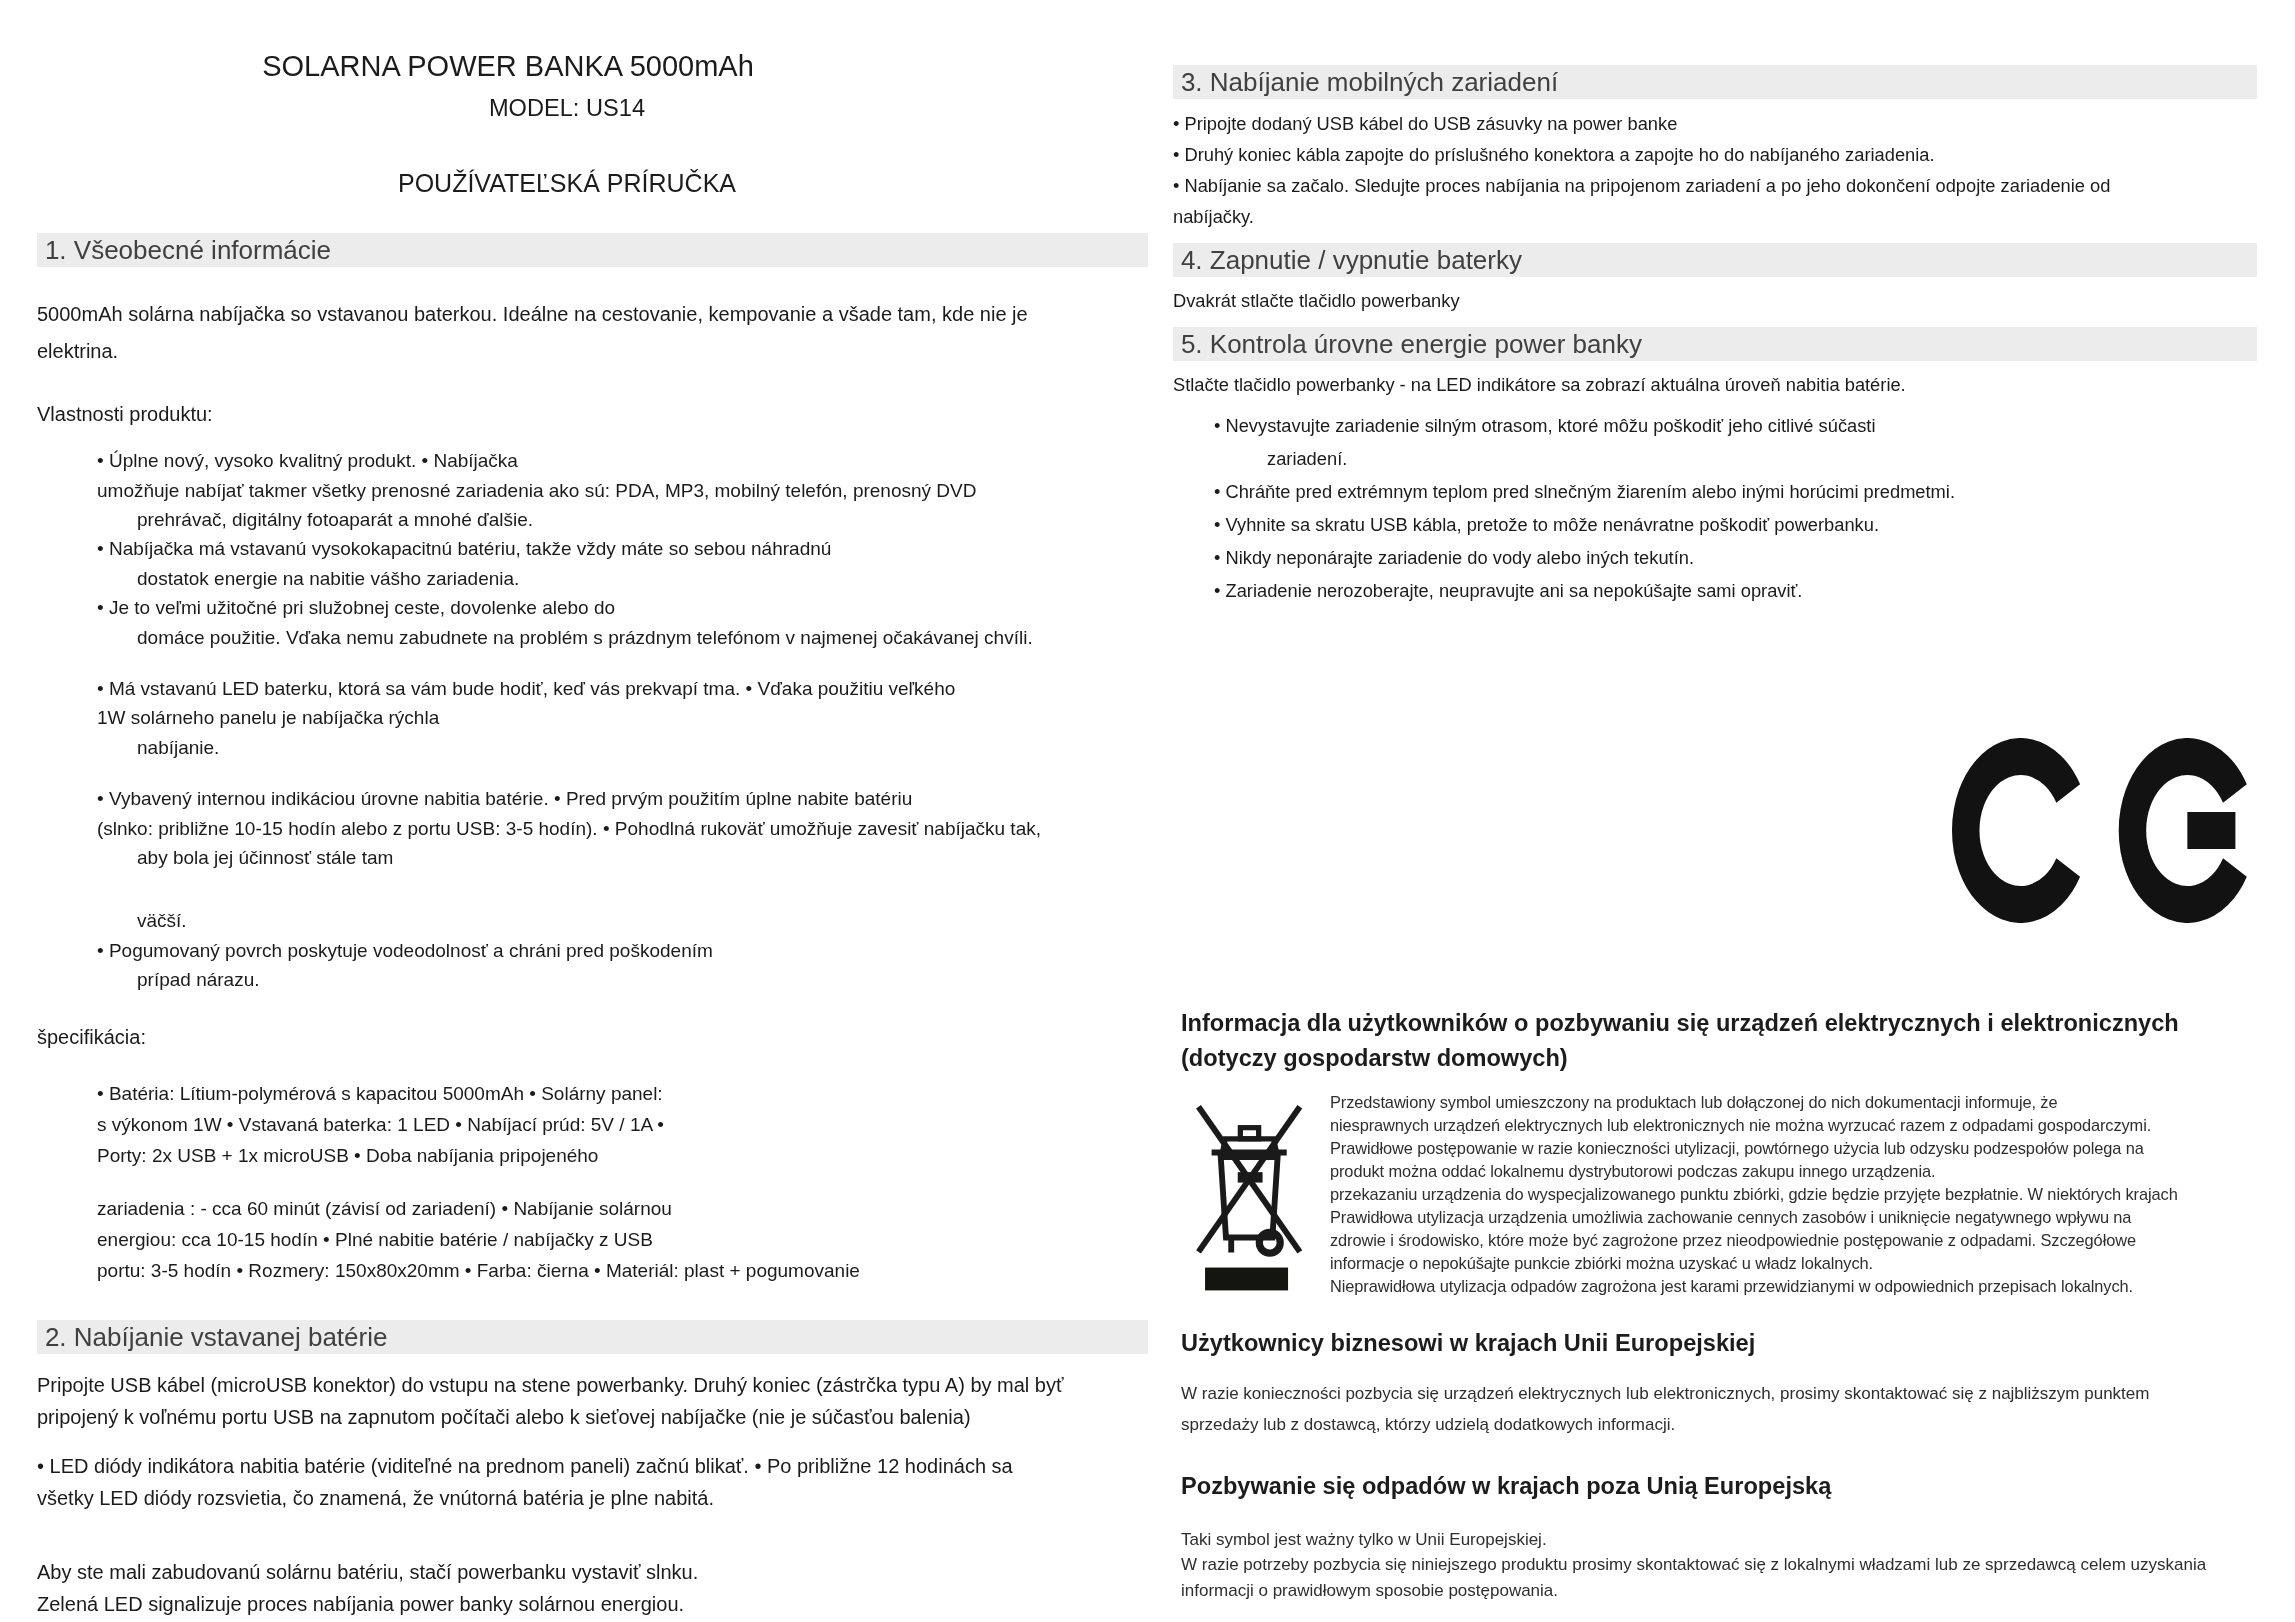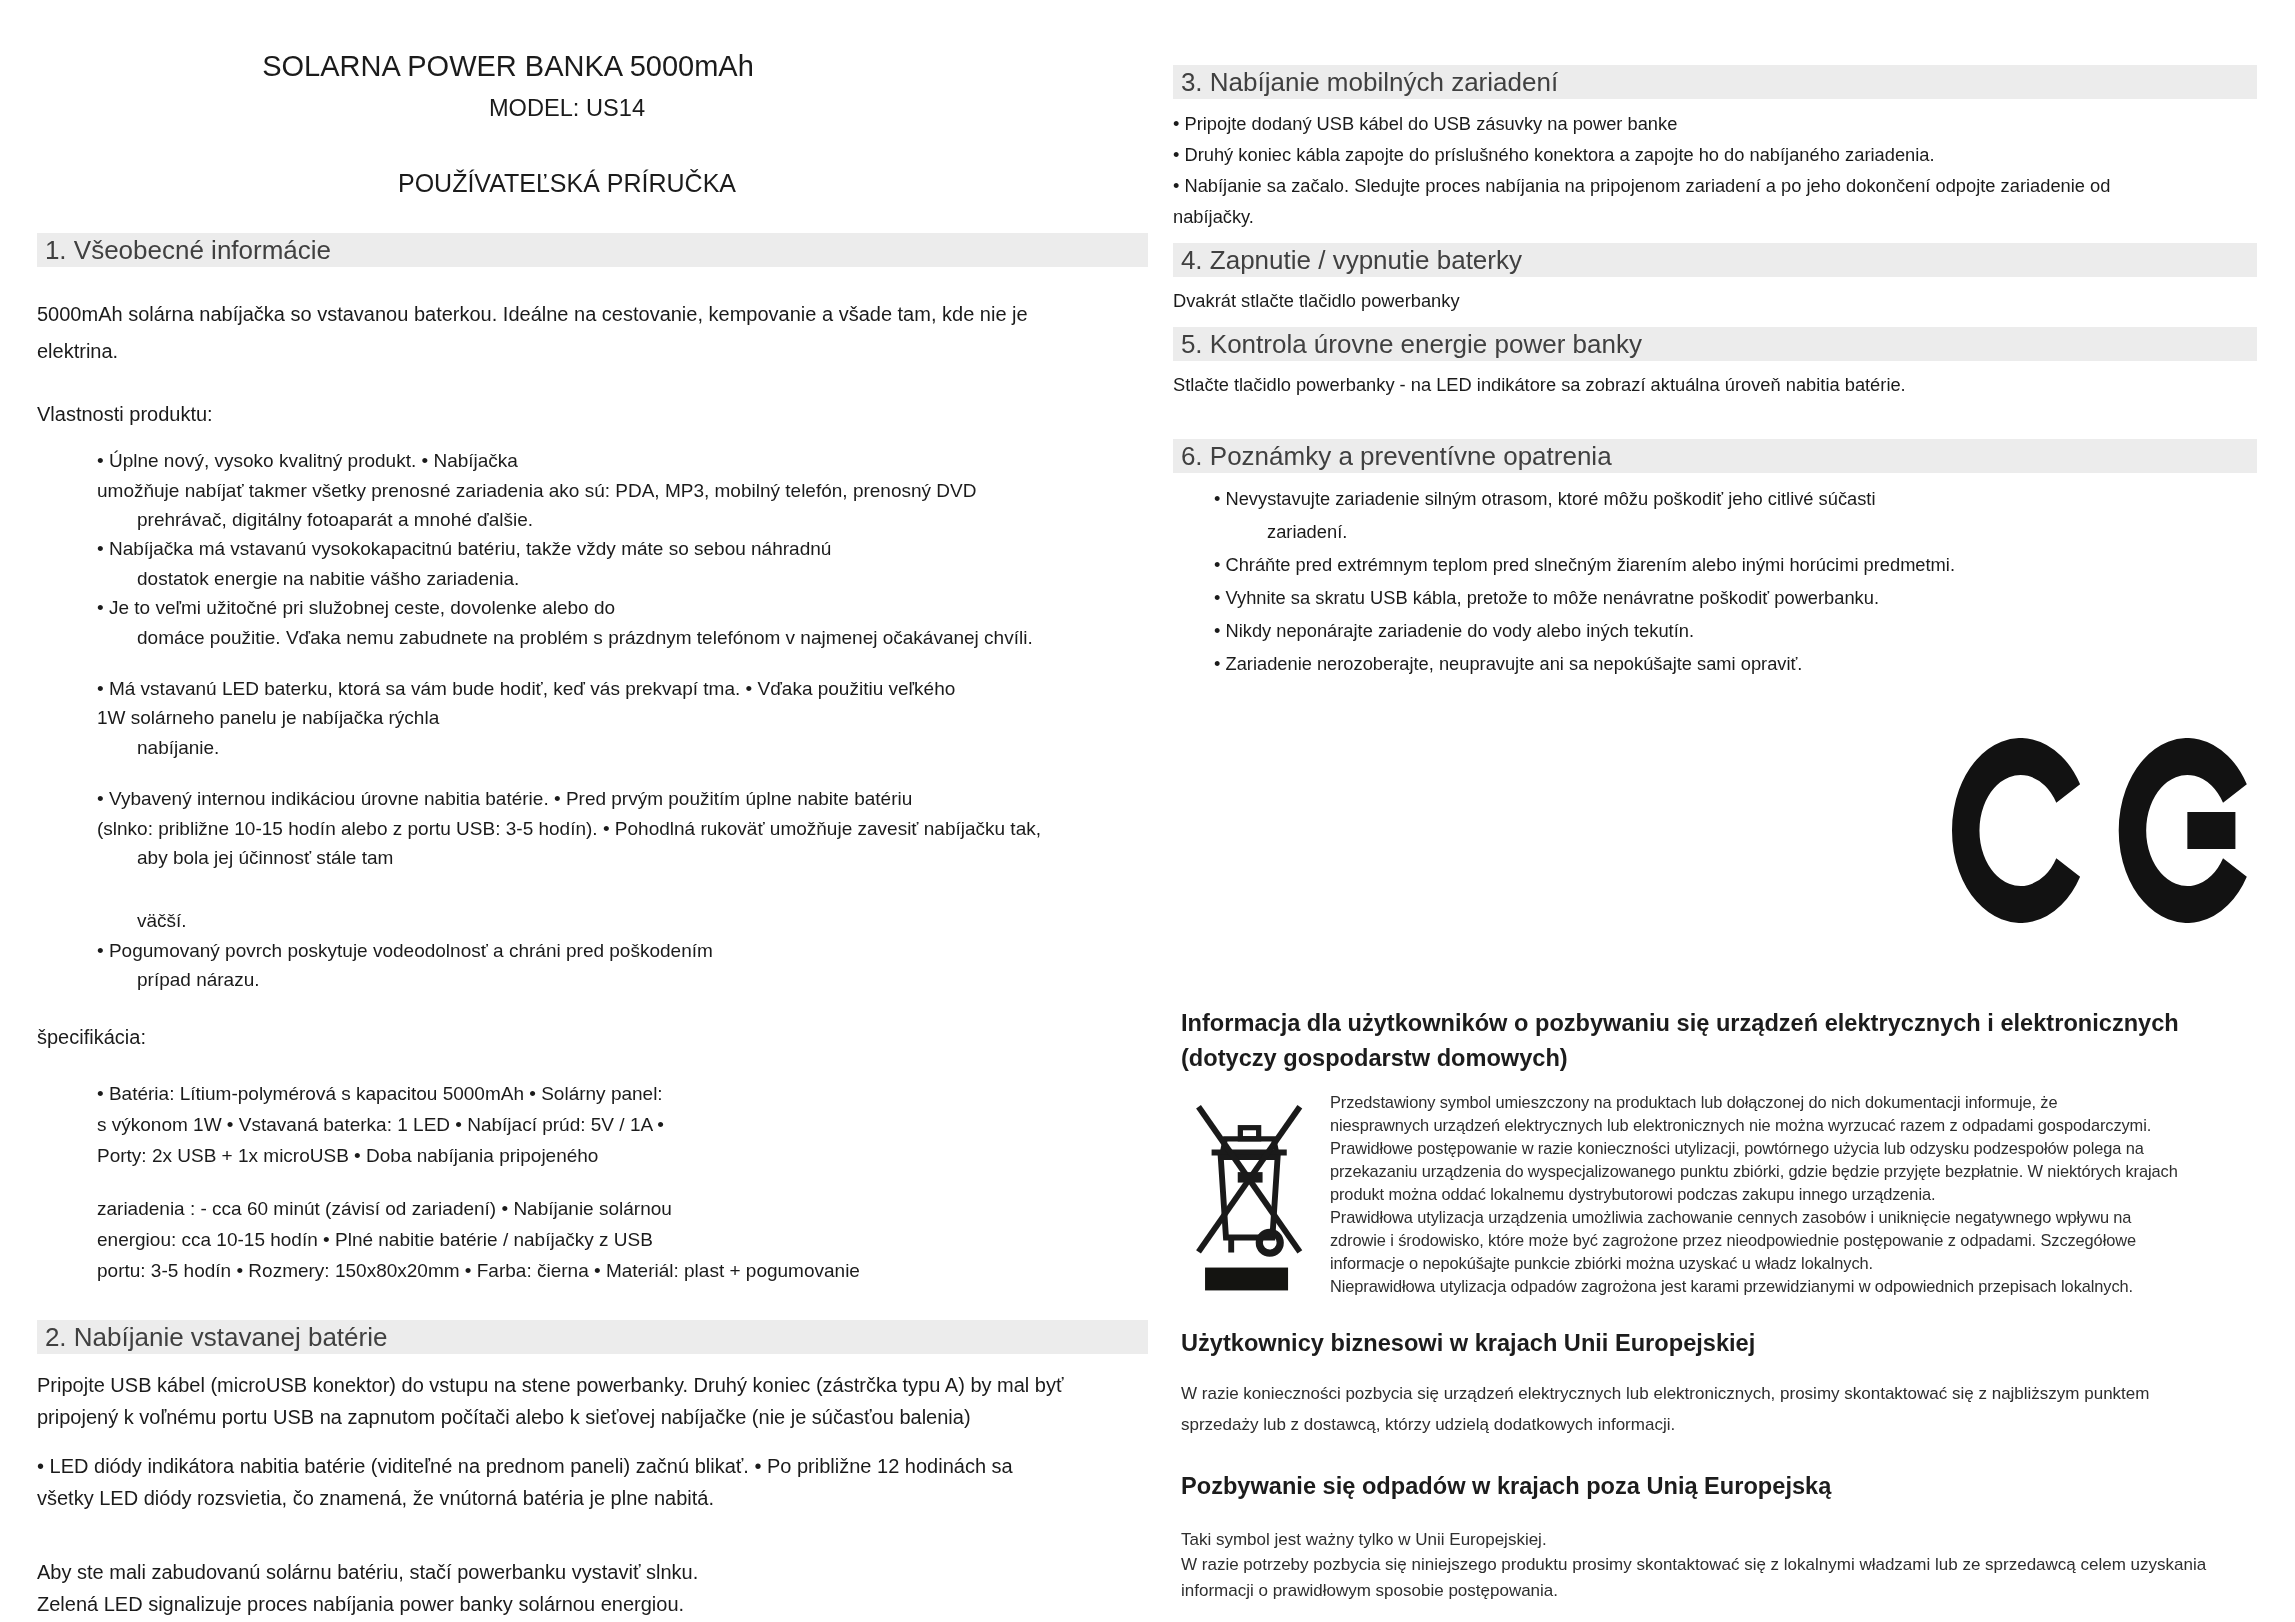--- a/index.html
+++ b/index.html
@@ -148,21 +148,20 @@
         <div class="rl nw">• Nabíjanie sa začalo. Sledujte proces nabíjania na pripojenom zariadení a po jeho dokončení odpojte zariadenie od</div>
         <div class="rl nw">nabíjačky.</div>
       </div>
 
     <div class="bar s4bar">4. Zapnutie / vypnutie baterky</div>
     <div class="rbody">Dvakrát stlačte tlačidlo powerbanky</div>
 
     <div class="bar s5bar">5. Kontrola úrovne energie power banky</div>
     <div class="rbody">Stlačte tlačidlo powerbanky - na LED indikátore sa zobrazí aktuálna úroveň nabitia batérie.</div>
 
-    <div class="bar s6bar">6. Poznámky a preventívne opatrenia</div>
     <div class="rlines s6lines">
 
     <div class="rl nw ind1">• Nevystavujte zariadenie silným otrasom, ktoré môžu poškodiť jeho citlivé súčasti</div>
         <div class="rl nw ind2">zariadení.</div>
         <div class="rl nw ind1">• Chráňte pred extrémnym teplom pred slnečným žiarením alebo inými horúcimi predmetmi.</div>
         <div class="rl nw ind1">• Vyhnite sa skratu USB kábla, pretože to môže nenávratne poškodiť powerbanku.</div>
         <div class="rl nw ind1">• Nikdy neponárajte zariadenie do vody alebo iných tekutín.</div>
         <div class="rl nw ind1">• Zariadenie nerozoberajte, neupravujte ani sa nepokúšajte sami opraviť.</div>
       </div>
 
@@ -198,22 +197,22 @@
             </g>
             <rect x="68" y="118" width="38" height="16" fill="#1a1a1a"></rect>
             <rect x="18" y="264" width="127" height="35" fill="#141411"></rect>
           </svg>
         </div>
         <div class="pl-para">
 
         <div class="pp">Przedstawiony symbol umieszczony na produktach lub dołączonej do nich dokumentacji informuje, że</div>
             <div class="pp">niesprawnych urządzeń elektrycznych lub elektronicznych nie można wyrzucać razem z odpadami gospodarczymi.</div>
             <div class="pp">Prawidłowe postępowanie w razie konieczności utylizacji, powtórnego użycia lub odzysku podzespołów polega na</div>
+            <div class="pp">produkt można oddać lokalnemu dystrybutorowi podczas zakupu innego urządzenia.</div>
             <div class="pp">przekazaniu urządzenia do wyspecjalizowanego punktu zbiórki, gdzie będzie przyjęte bezpłatnie. W niektórych krajach</div>
-            <div class="pp">produkt można oddać lokalnemu dystrybutorowi podczas zakupu innego urządzenia.</div>
             <div class="pp">Prawidłowa utylizacja urządzenia umożliwia zachowanie cennych zasobów i uniknięcie negatywnego wpływu na</div>
             <div class="pp">zdrowie i środowisko, które może być zagrożone przez nieodpowiednie postępowanie z odpadami.  Szczegółowe</div>
             <div class="pp">informacje o nepokúšajte punkcie zbiórki można uzyskać u władz lokalnych.</div>
             <div class="pp">Nieprawidłowa utylizacja odpadów zagrożona jest karami przewidzianymi w odpowiednich przepisach lokalnych.</div>
           </div>
       </div>
 
       <div class="pl-bold bizhead">Użytkownicy biznesowi w krajach Unii Europejskiej</div>
       <div class="pl-para2 biz">
 

